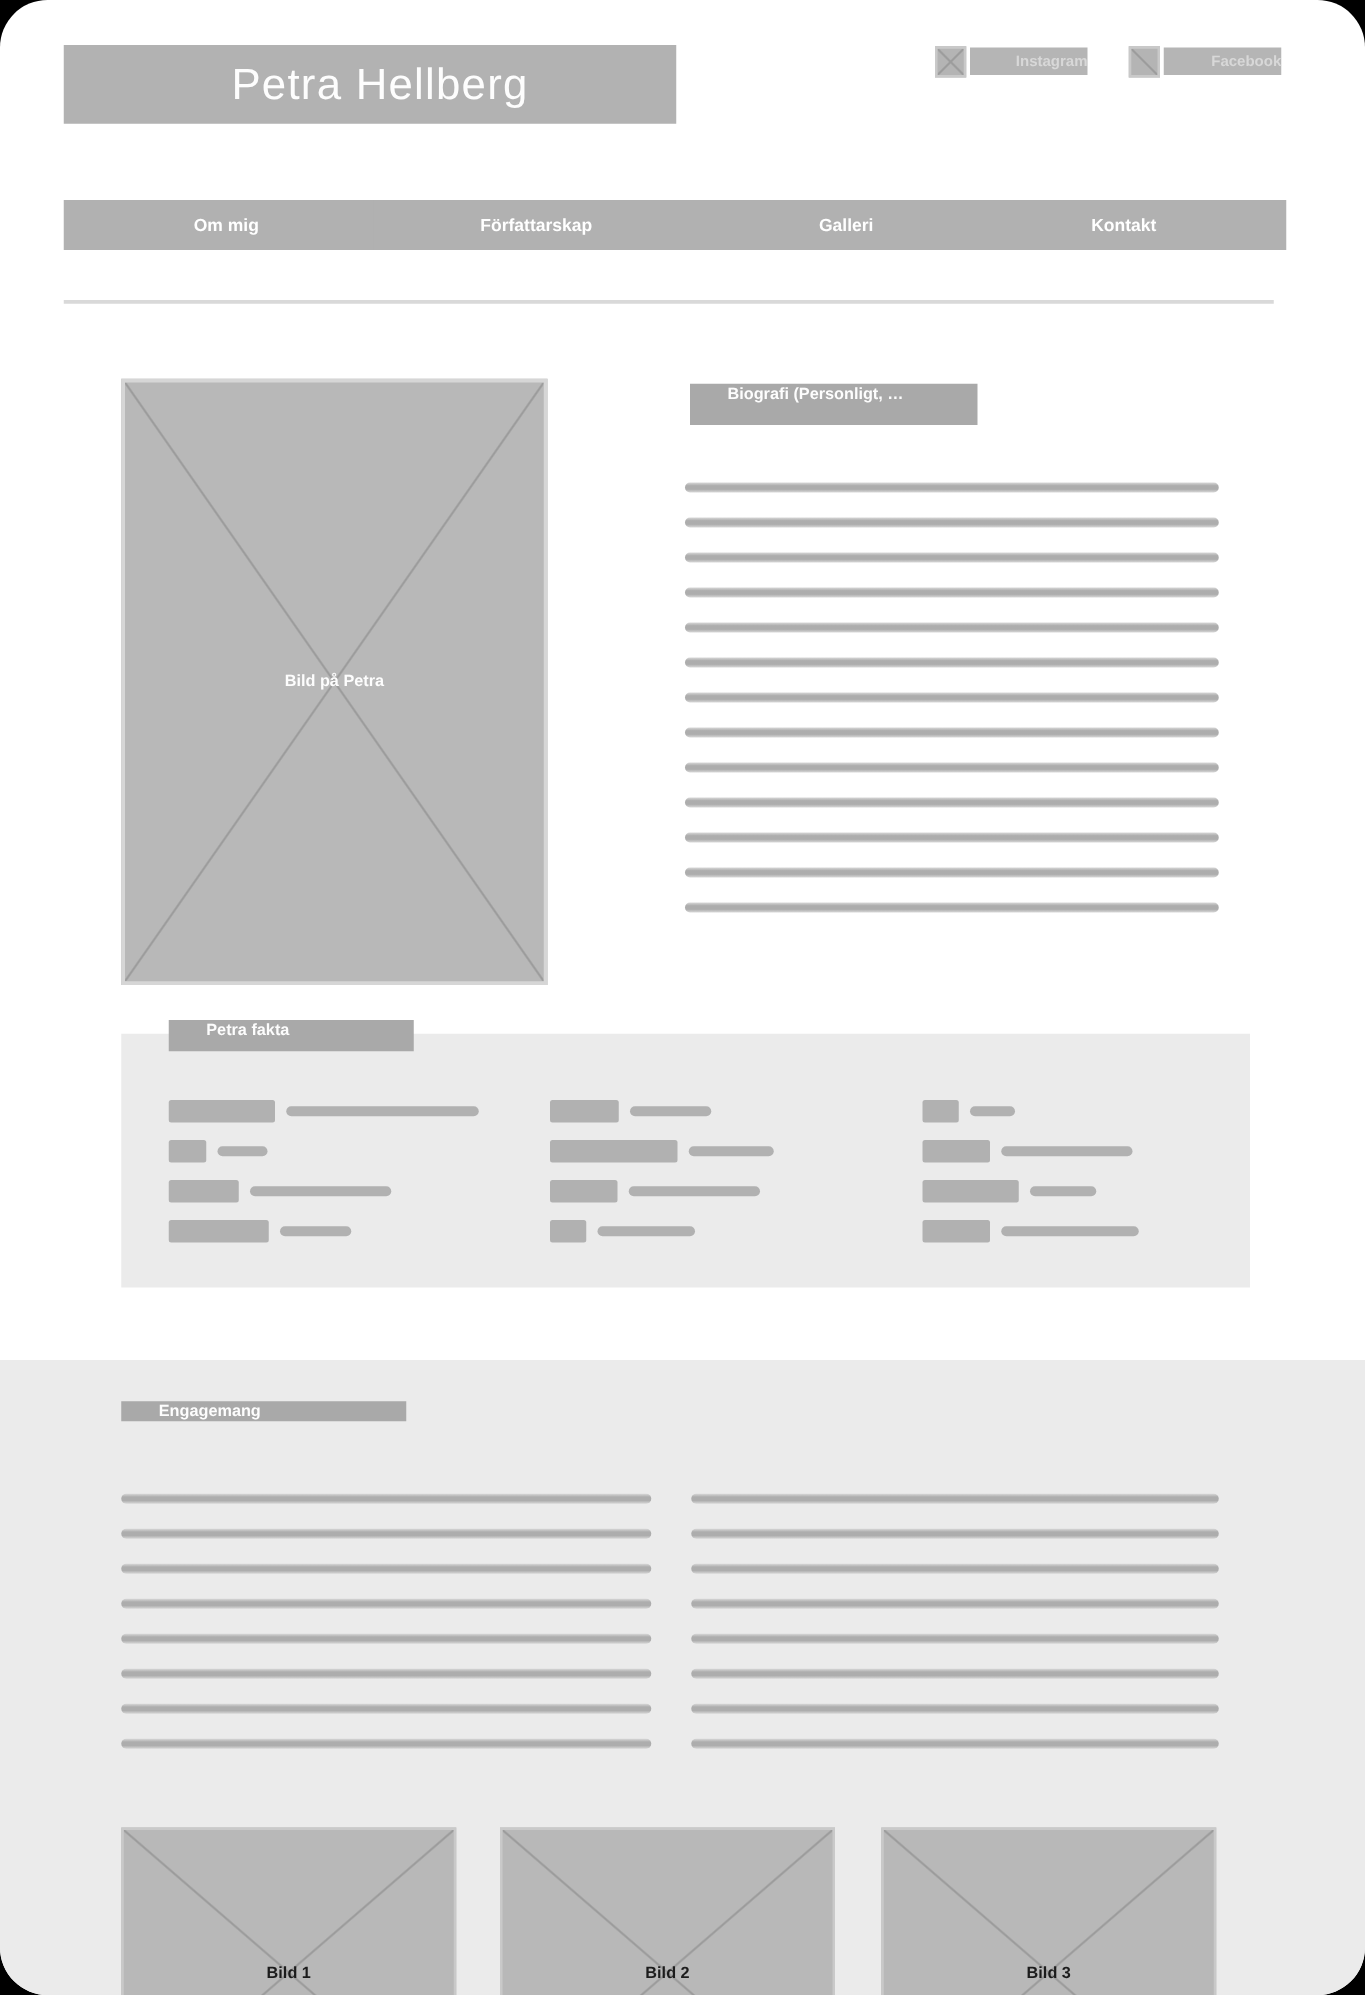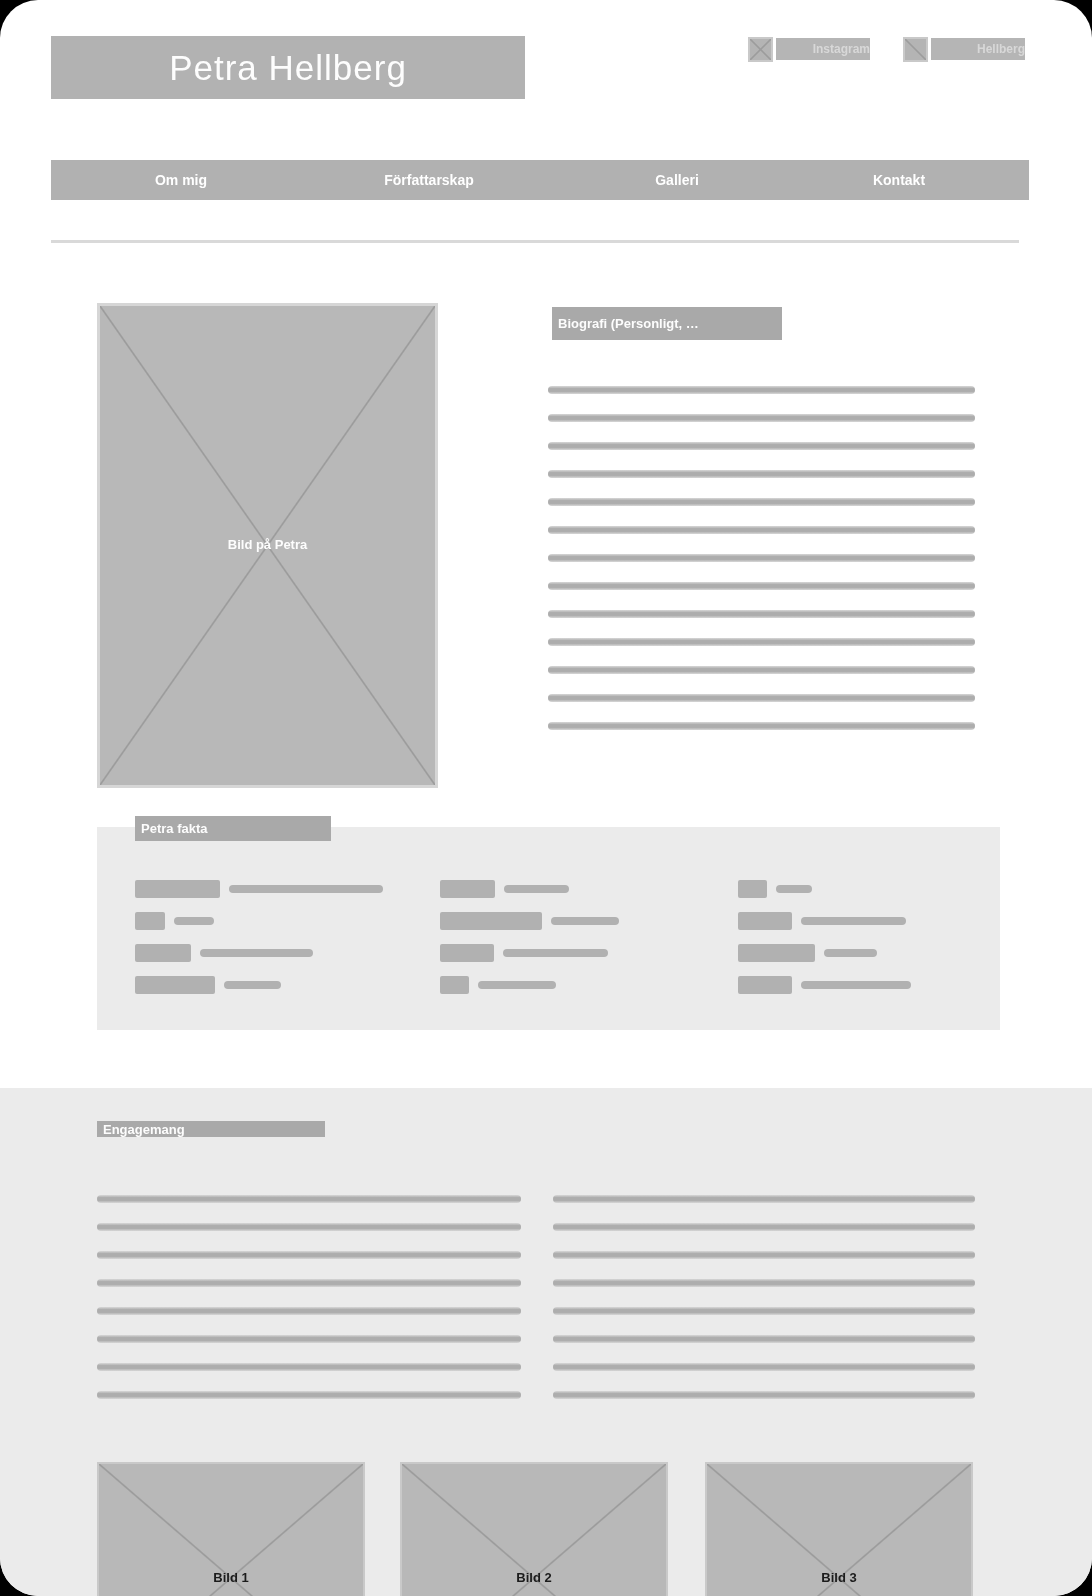--- a/index.html
+++ b/index.html
@@ -7,21 +7,21 @@
     position:relative; width:1092px; height:1596px; background:#fff;
     border-radius:38px; overflow:hidden;
     font-family:"Liberation Sans","DejaVu Sans",sans-serif;
   }
   .abs { position:absolute; }
 
   
   .title-box {
     left:51px; top:36px; width:474px; height:63px; background:#b2b2b2;
     display:flex; align-items:center; justify-content:center;
-    color:#fdfdfd; font-size:35px; font-weight:400; letter-spacing:1px;
+    color:#fdfdfd; font-size:35px; font-weight:400; letter-spacing:1px;padding-left:16px;
   }
   .icon-sq {
     width:25px; height:25px; top:37px; background:#b4b4b4;
     border:2px solid #c9c9c9; box-sizing:border-box;
   }
   .social-btn {
     height:22px; top:38px; background:#b5b5b5; color:#d8d8d8;
     font-size:12px; font-weight:bold;
     display:flex; align-items:center; justify-content:flex-end;
   }
@@ -56,21 +56,21 @@
     background-color:#b8b8b8; border:3px solid #d6d6d6; box-sizing:border-box;
   }
   .portrait-caption {
     position:absolute; left:0; right:0; top:calc(50% - 9px); text-align:center;
     color:#fdfdfd; font-size:13px; font-weight:bold;
   }
 
   
   .label-box {
     background:#a9a9a9; color:#fdfdfd; font-size:13px; font-weight:bold;
-    box-sizing:border-box; padding-left:6px; display:flex; align-items:center;
+    box-sizing:border-box; padding-left:30px; display:flex; 
   }
   .bio-heading        { left:552px; top:307px; width:230px; height:33px; }
   .facts-heading      { left:135px; top:816px; width:196px; height:25px; }
   .engagement-heading { left:97px;  top:1121px; width:228px; height:16px; }
 
   
   .ph-line {
     height:8px; border-radius:4px; margin-bottom:20px;
     background:linear-gradient(180deg,#d8d8d8 0%,#adadad 32%,#adadad 68%,#d8d8d8 100%);
   }
@@ -110,21 +110,21 @@
   <div class="abs title-box">
     <span>Petra Hellberg</span>
   </div>
 
   <div class="abs icon-sq x-cross" id="insta-icon"></div>
   <div class="abs social-btn" id="insta-btn">
     <span>Instagram</span>
   </div>
   <div class="abs icon-sq x-single" id="fb-icon"></div>
   <div class="abs social-btn" id="fb-btn">
-    <span>Hellberg</span>
+    <span>Facebook</span>
   </div>
 
   <div class="abs nav-btn" id="nav-0">
     <span>Om mig</span>
   </div>
   <div class="abs nav-btn" id="nav-2">
     <span>Galleri</span>
   </div>
   <div class="abs nav-btn" id="nav-1">
     <span>Författarskap</span>

